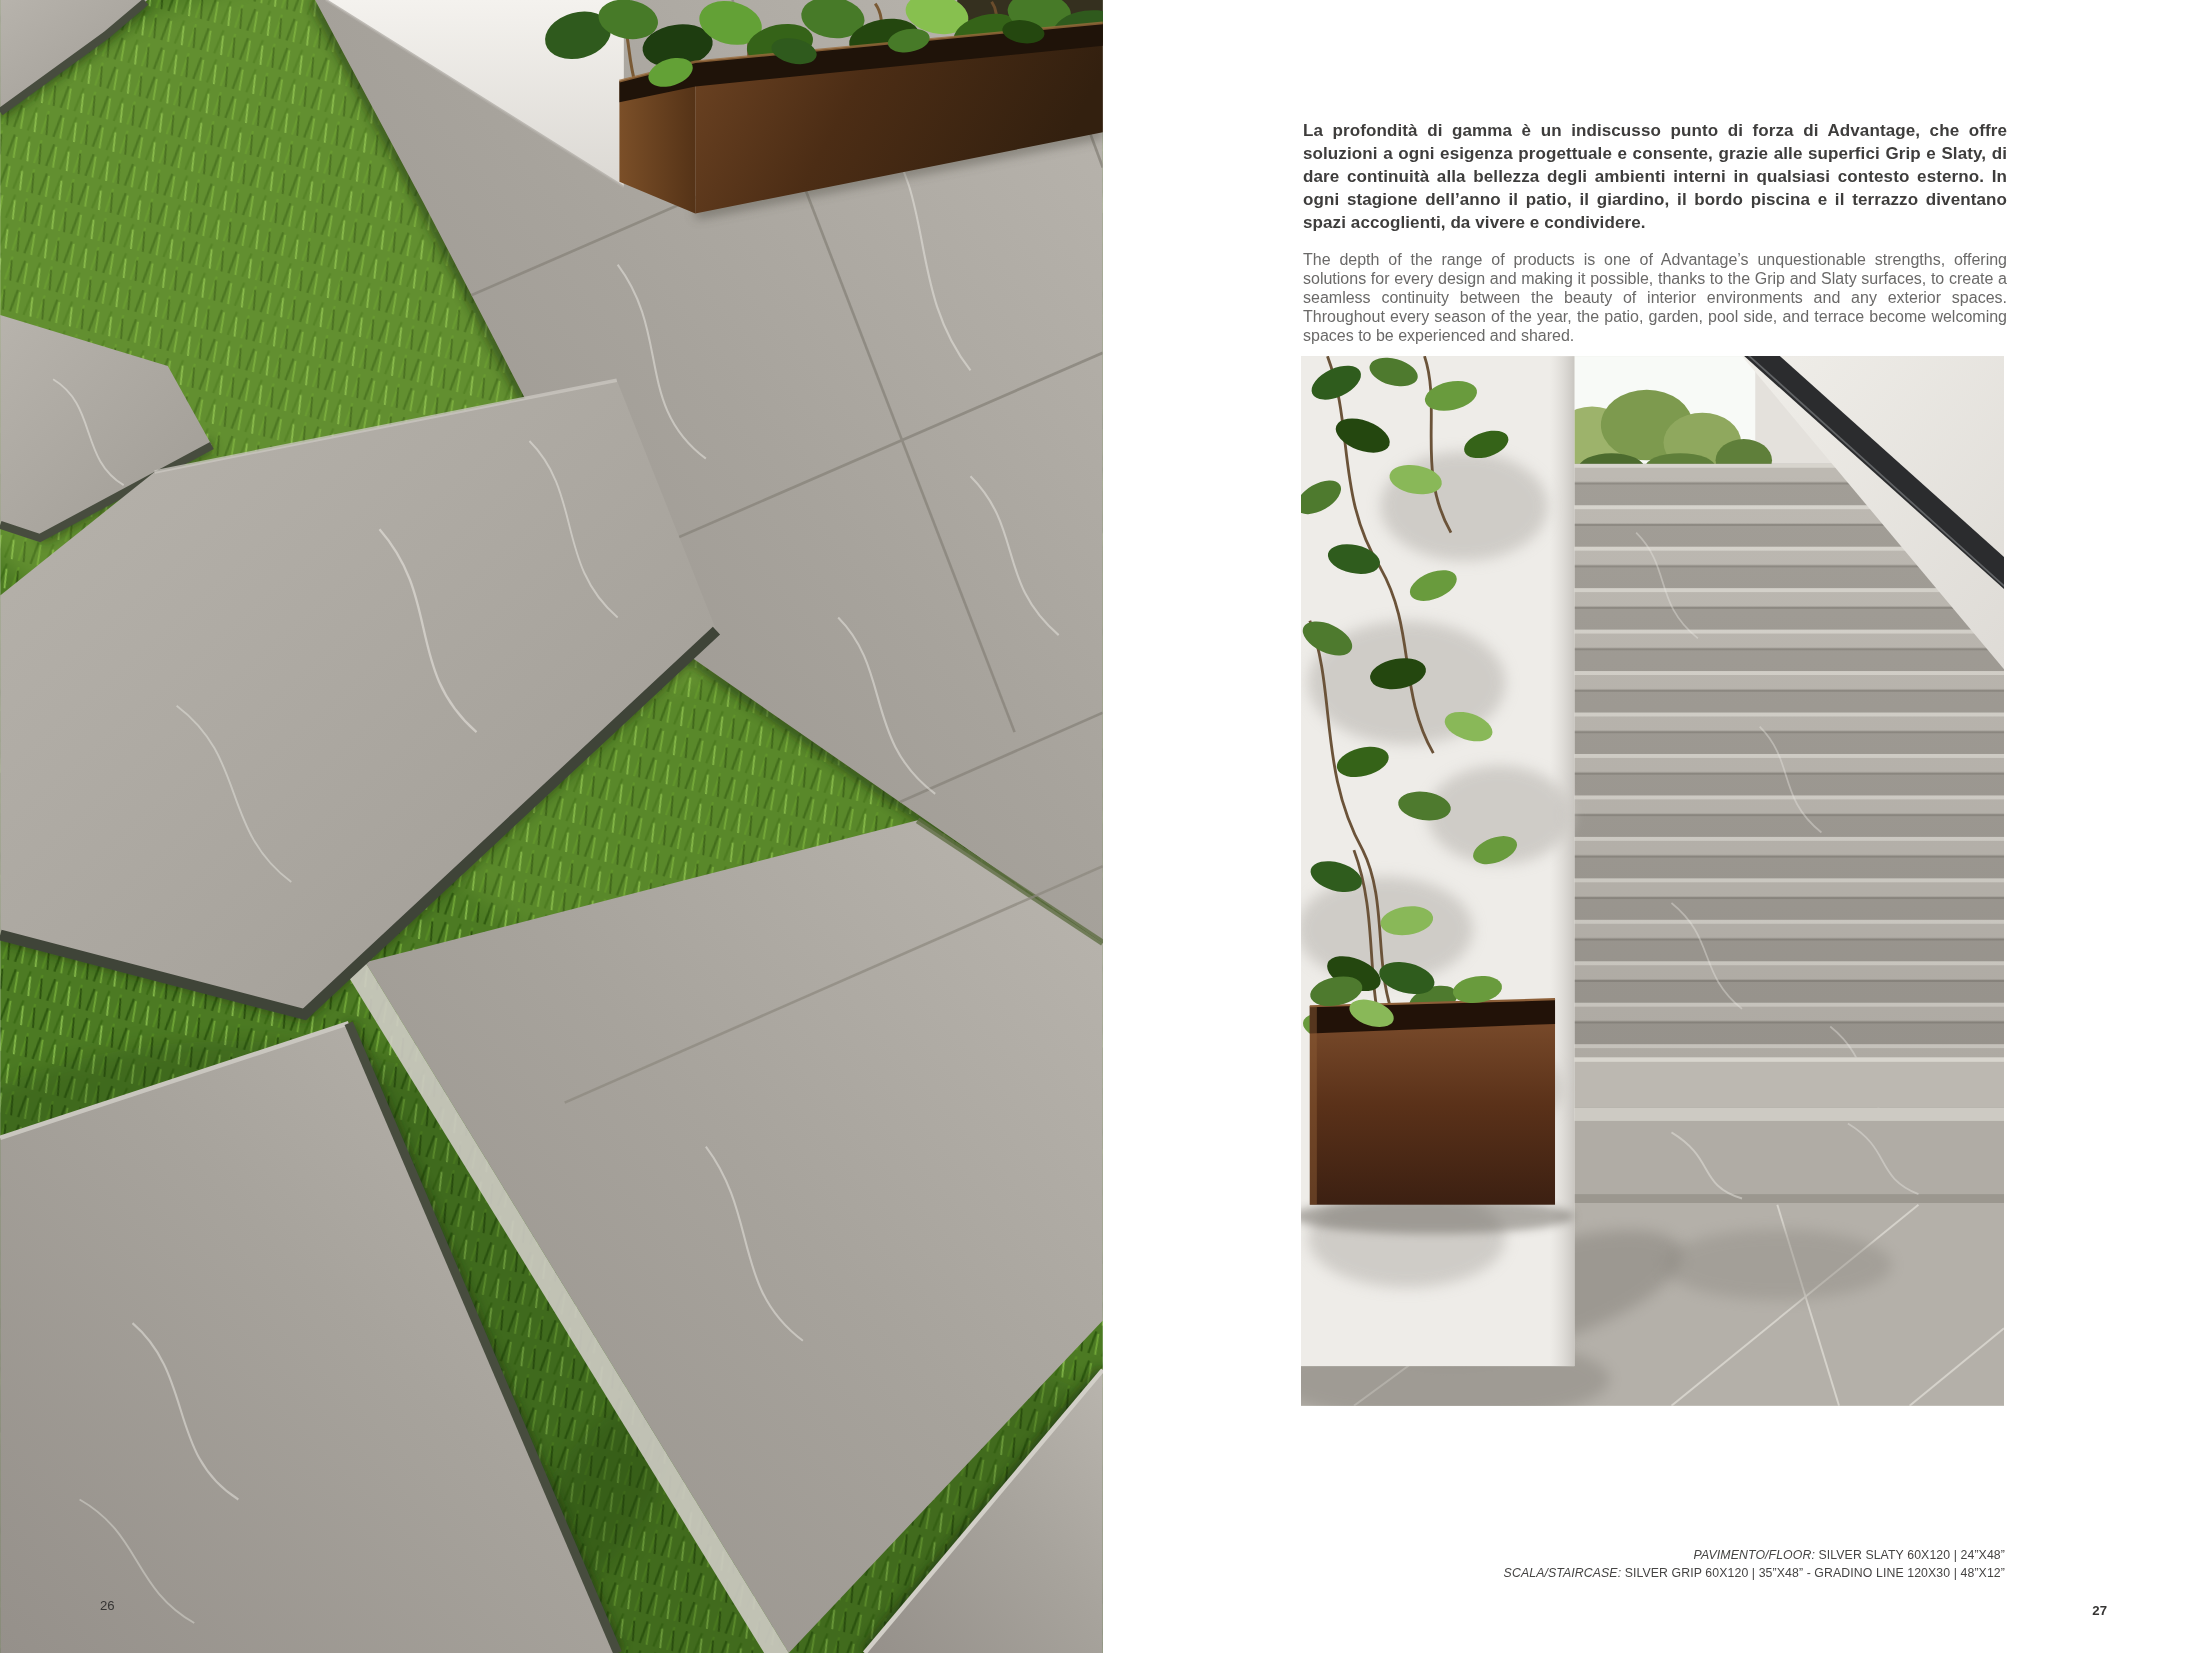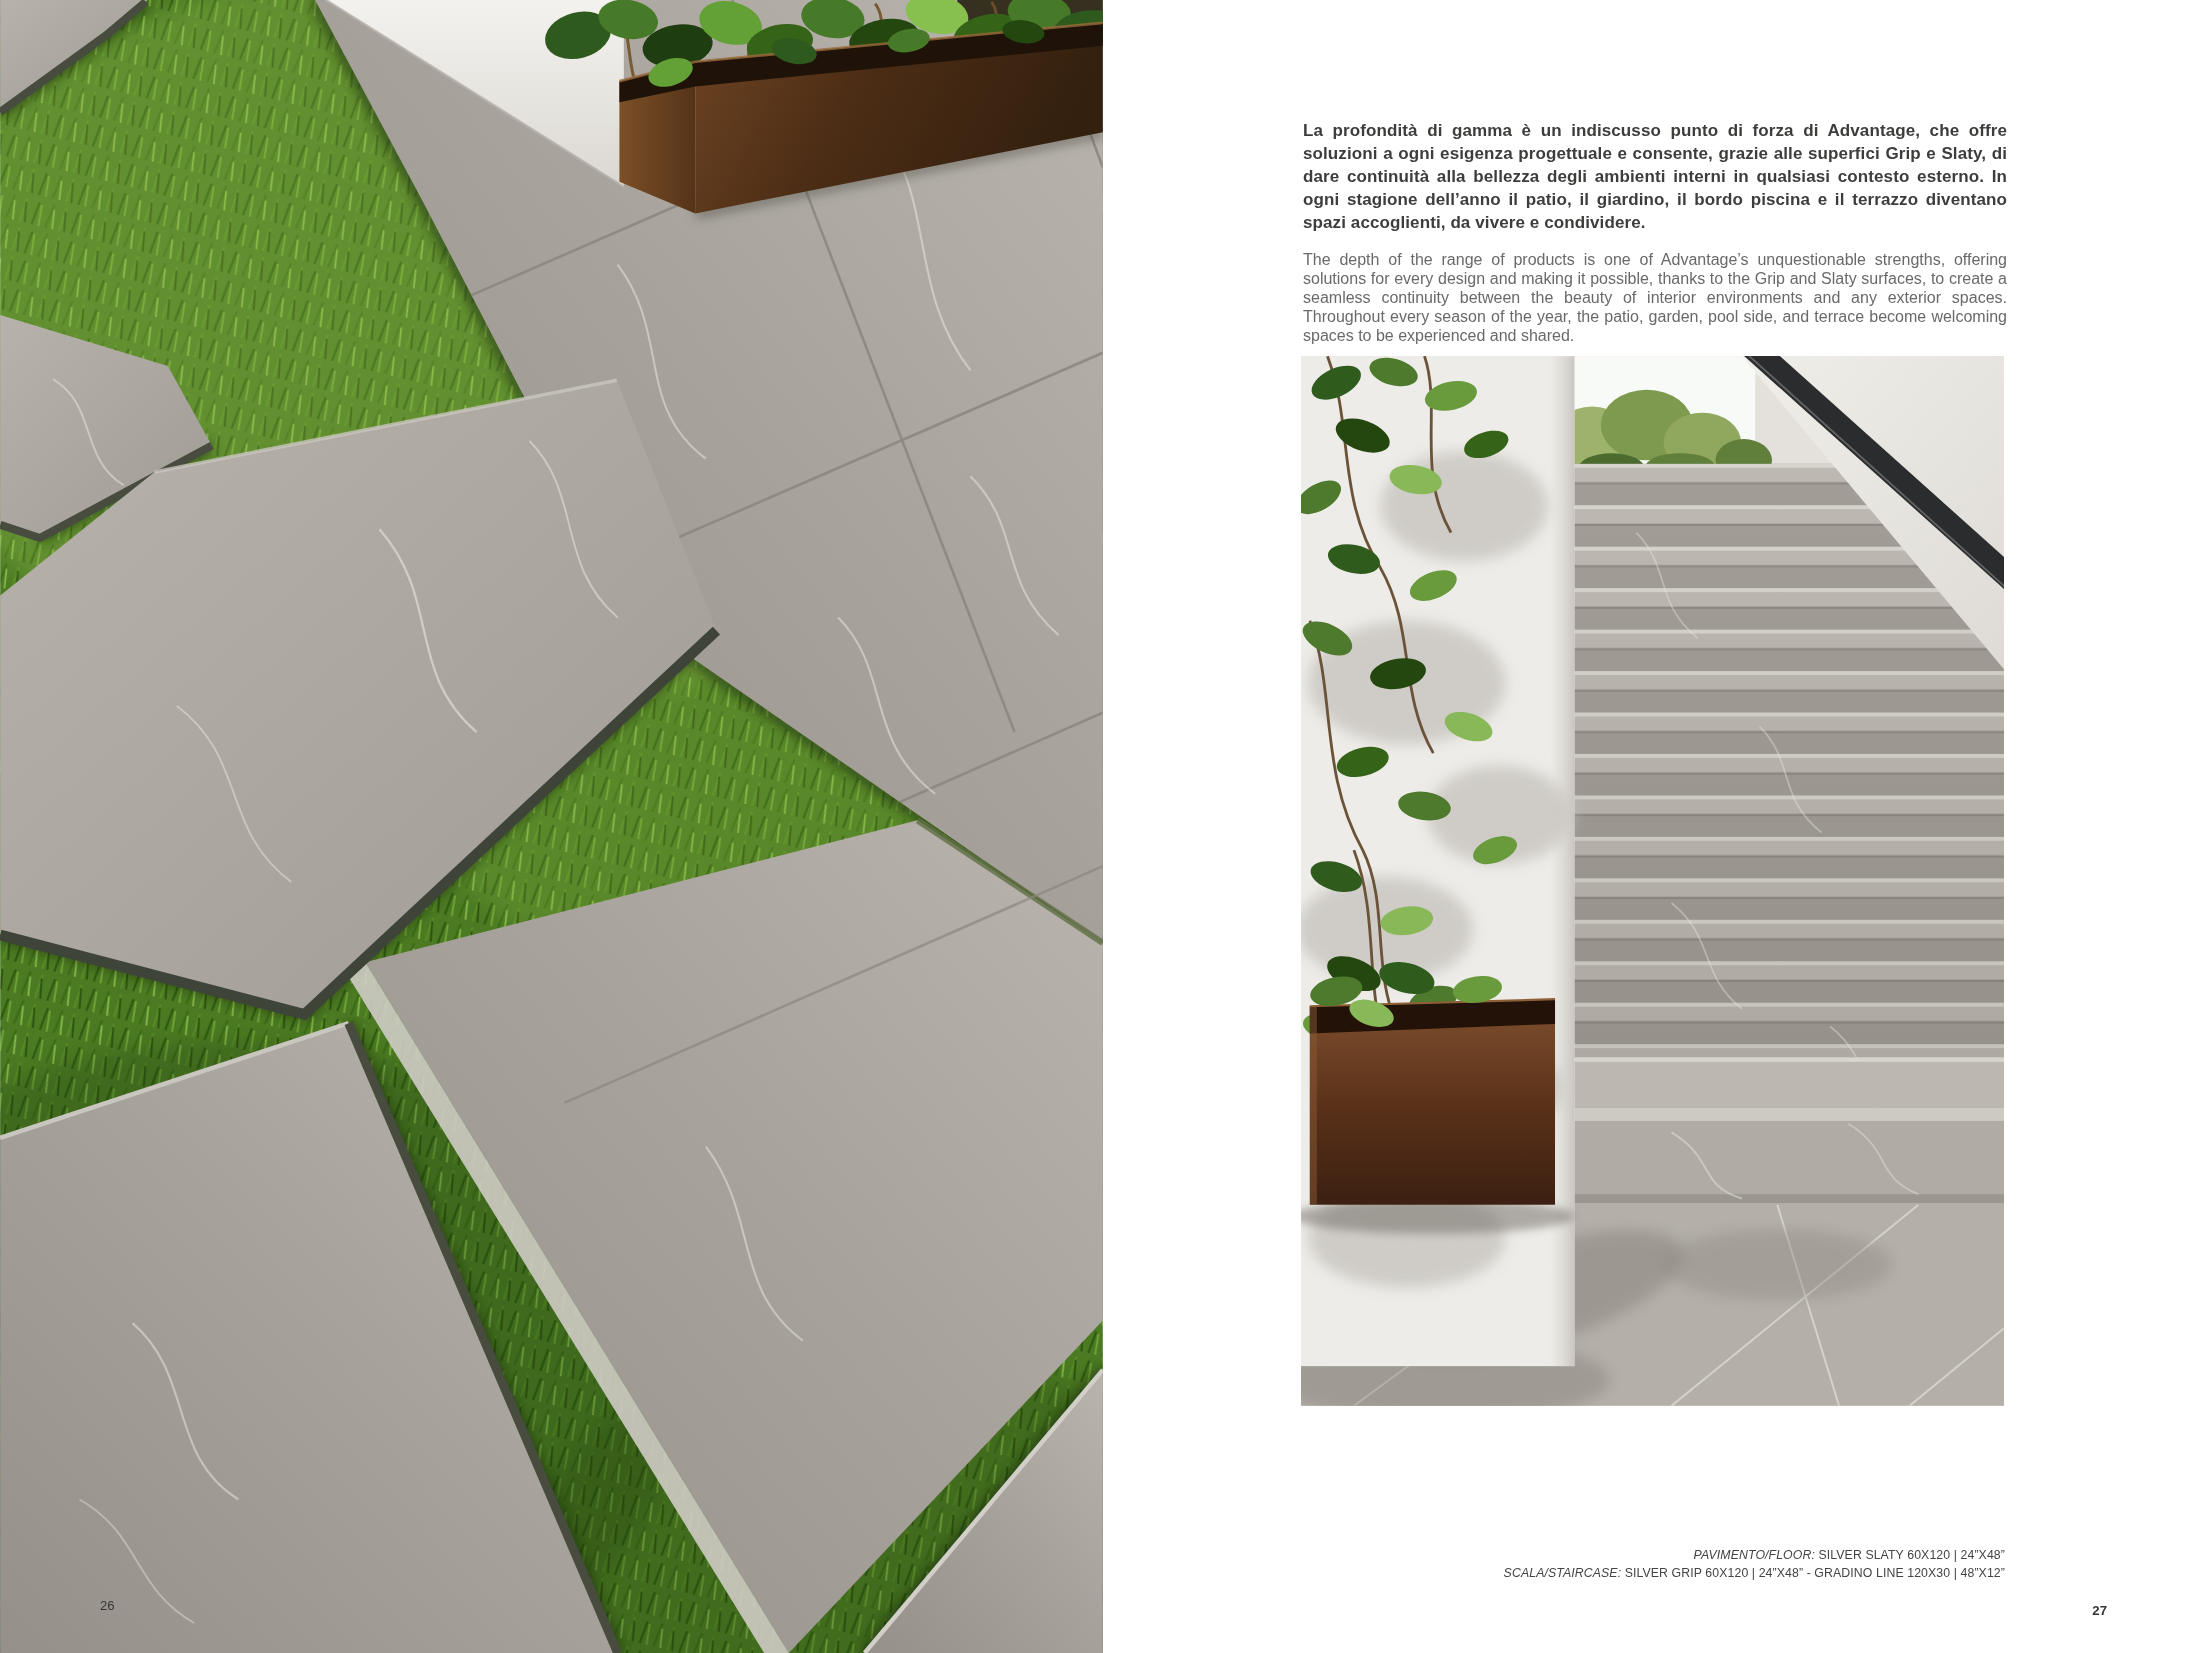--- a/index.html
+++ b/index.html
@@ -340,19 +340,19 @@
       <ellipse cx="80" cy="745" rx="26" ry="14" fill="#89b858" transform="rotate(18 80 745)"></ellipse>
     </g>
   </svg>
 </div>
 
 <div class="abs caption">
   <div>
     <span class="cap-label">PAVIMENTO/FLOOR:</span><span>SILVER SLATY 60X120 | 24”X48”</span>
   </div>
   <div>
-    <span class="cap-label">SCALA/STAIRCASE:</span><span>SILVER GRIP 60X120 | 24”X48” - GRADINO LINE 120X30 | 48”X12”</span>
+    <span class="cap-label">SCALA/STAIRCASE:</span><span>SILVER GRIP 60X120 | 35”X48” - GRADINO LINE 120X30 | 48”X12”</span>
   </div>
 </div>
 
 <div class="abs pagenum pagenum-left">26</div>
 <div class="abs pagenum pagenum-right">27</div>
 
 
 </body></html>

